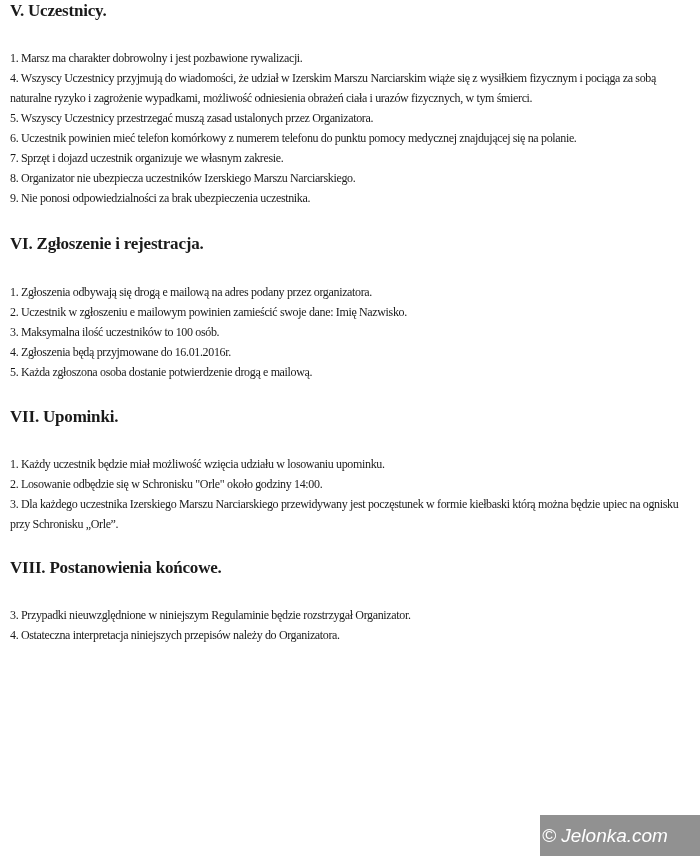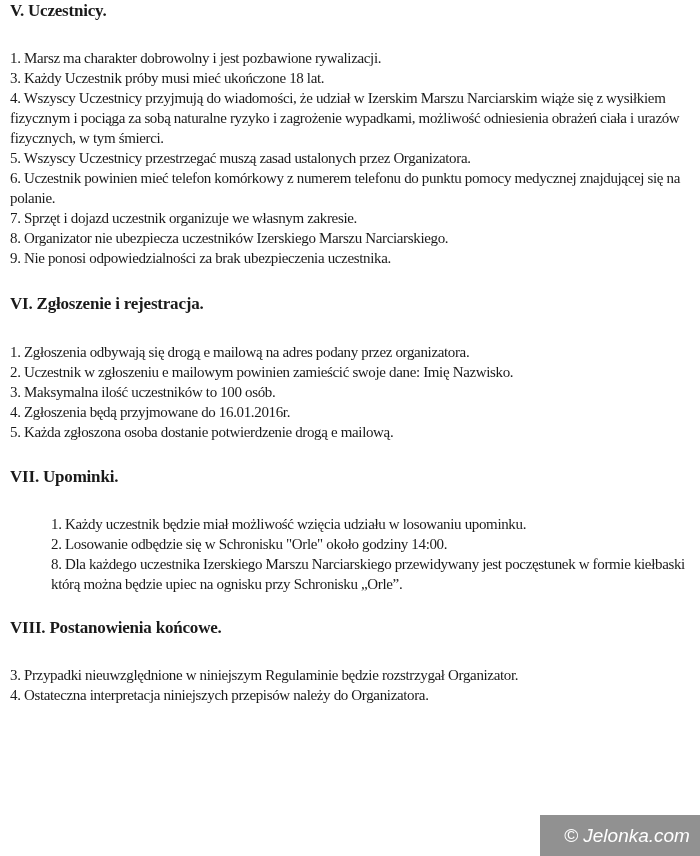--- a/index.html
+++ b/index.html
@@ -10,49 +10,48 @@
     color: #1a1a1a;
   }
   .doc { position: absolute; left: 10px; top: 0; width: 686px; }
   .section { position: relative; }
   .heading {
     font-weight: bold; font-size: 17px; line-height: 20px;
     margin: 0; letter-spacing: -0.2px;
   }
   .items { margin: 0; padding: 0; list-style: none; }
   .item {
-    font-size: 15px; line-height: 20px; margin: 0;
+    font-size: 12px; line-height: 20px; margin: 0;
     letter-spacing: -0.35px; white-space: normal;
   }
   #sec-v { padding-top: 1px; }
   #sec-v .items { margin-top: 27px; }
   #sec-vi { margin-top: 26px; }
   #sec-vi .items { margin-top: 28px; }
   #sec-vii { margin-top: 25px; }
-  #sec-vii .items { margin-top: 27px; margin-left: 41px; }
+  #sec-vii .items { margin-top: 27px; }
   #sec-viii { margin-top: 24px; }
   #sec-viii .items { margin-top: 27px; }
   .watermark {
     position: absolute; left: 540px; top: 815px; width: 160px; height: 41px;
     background: #8c8c8c; color: #ffffff;
     font-family: "Liberation Sans", "DejaVu Sans", sans-serif;
     font-style: italic; font-size: 19px; line-height: 41px;
-    box-sizing: border-box; padding-left: 24px; opacity: 0.95;
+    box-sizing: border-box; padding-left: 2px; opacity: 0.95;
   }
 </style>
 </head>
 <body>
 
 <div class="doc">
 
   <section class="section" id="sec-v">
     <h2 class="heading">V. Uczestnicy.</h2>
     <ul class="items">
       <li class="item">1. Marsz ma charakter dobrowolny i jest pozbawione rywalizacji.</li>
-      <li class="item">3. Każdy Uczestnik próby musi mieć ukończone 18 lat.</li>
       <li class="item">4. Wszyscy Uczestnicy przyjmują do wiadomości, że udział w Izerskim Marszu Narciarskim wiąże się z wysiłkiem fizycznym i pociąga za sobą naturalne ryzyko i zagrożenie wypadkami, możliwość odniesienia obrażeń ciała i urazów fizycznych, w tym śmierci.</li>
       <li class="item">5. Wszyscy Uczestnicy przestrzegać muszą zasad ustalonych przez Organizatora.</li>
       <li class="item">6. Uczestnik powinien mieć telefon komórkowy z numerem telefonu do punktu pomocy medycznej znajdującej się na polanie.</li>
       <li class="item">7. Sprzęt i dojazd uczestnik organizuje we własnym zakresie.</li>
       <li class="item">8. Organizator nie ubezpiecza uczestników  Izerskiego Marszu Narciarskiego.</li>
       <li class="item">9. Nie ponosi odpowiedzialności za brak ubezpieczenia uczestnika.</li>
     </ul>
   </section>
 
   <section class="section" id="sec-vi">
@@ -64,21 +63,21 @@
       <li class="item">4. Zgłoszenia będą przyjmowane do 16.01.2016r.</li>
       <li class="item">5. Każda zgłoszona osoba dostanie potwierdzenie drogą e mailową.</li>
     </ul>
   </section>
 
   <section class="section" id="sec-vii">
     <h2 class="heading">VII. Upominki.</h2>
     <ul class="items">
       <li class="item">1. Każdy uczestnik będzie miał możliwość wzięcia udziału w losowaniu upominku.</li>
       <li class="item">2. Losowanie odbędzie się w Schronisku "Orle" około godziny 14:00.</li>
-      <li class="item">8. Dla każdego uczestnika Izerskiego Marszu Narciarskiego przewidywany jest poczęstunek w formie kiełbaski którą można będzie upiec na ognisku przy Schronisku „Orle”.</li>
+      <li class="item">3. Dla każdego uczestnika Izerskiego Marszu Narciarskiego przewidywany jest poczęstunek w formie kiełbaski którą można będzie upiec na ognisku przy Schronisku „Orle”.</li>
     </ul>
   </section>
 
   <section class="section" id="sec-viii">
     <h2 class="heading">VIII. Postanowienia końcowe.</h2>
     <ul class="items">
       <li class="item">3. Przypadki nieuwzględnione w niniejszym Regulaminie będzie rozstrzygał Organizator.</li>
       <li class="item">4. Ostateczna interpretacja niniejszych przepisów należy do Organizatora.</li>
     </ul>
   </section>

